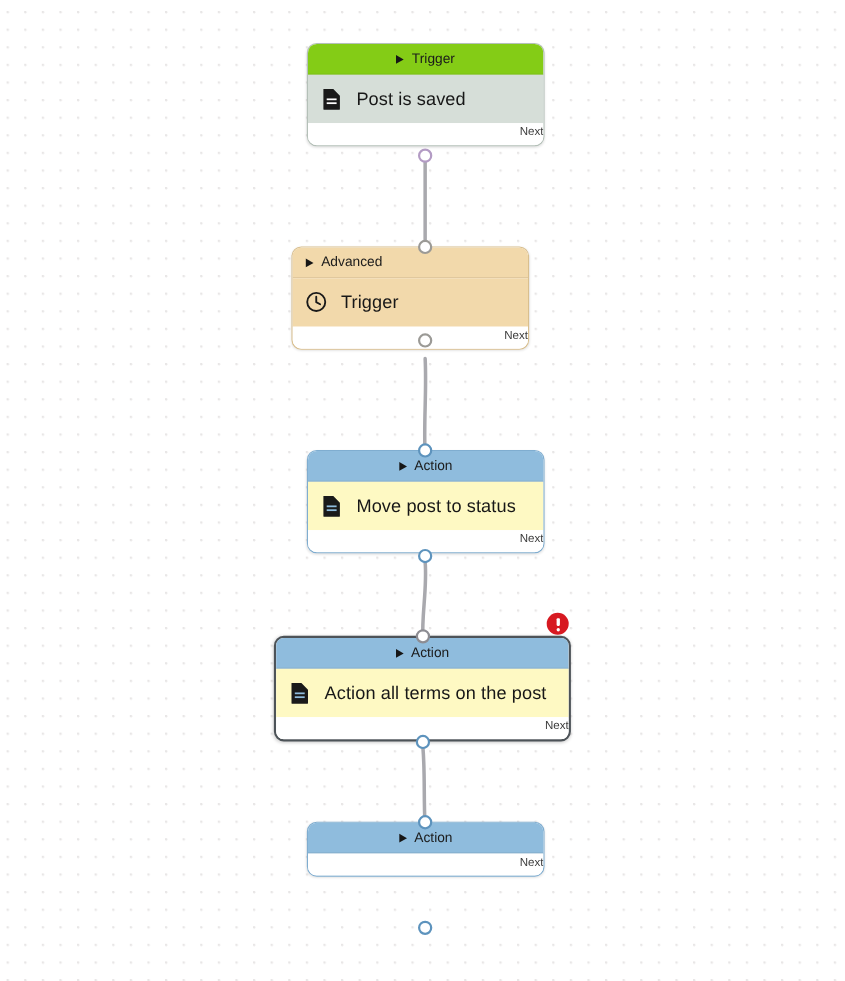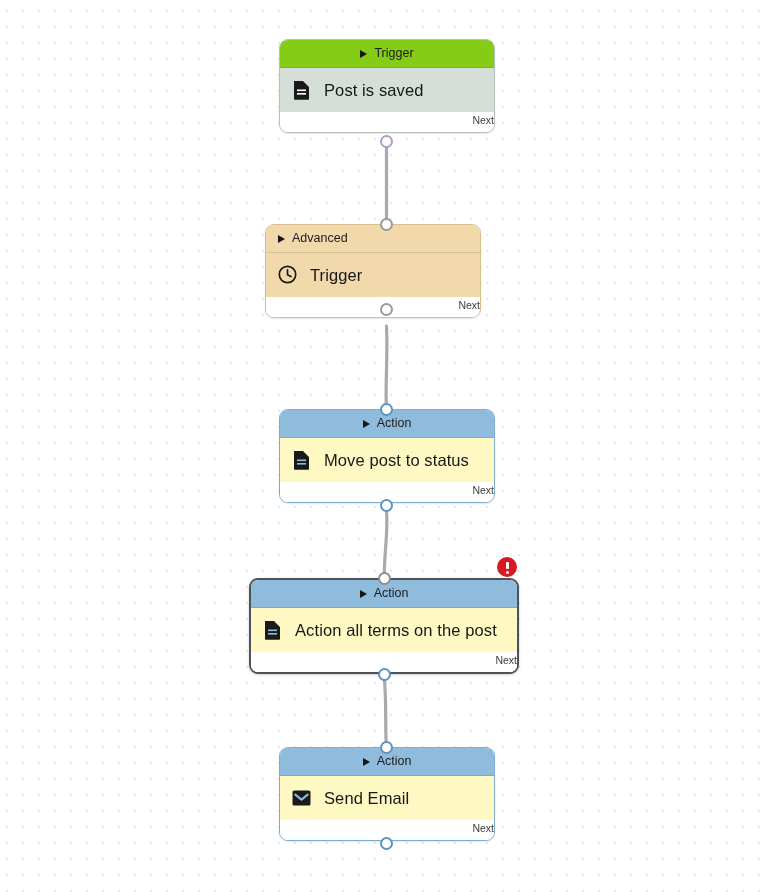--- a/index.html
+++ b/index.html
@@ -242,29 +242,20 @@
       <span class="node-title">Action all terms on the post</span>
     </div>
     <div class="node-footer">Next</div>
   </div>
 
   <div class="node v-action" style="left:279px; top:747px; width:216px;">
     <div class="node-header">
       <span class="disclosure"></span>
       <span>Action</span>
     </div>
-    <div class="node-body">
-      <span class="node-icon">
-        <svg width="19" height="16" viewBox="0 0 19 16">
-          <rect x="0.5" y="0.5" width="18" height="15" rx="1.6" fill="#1a1a1a"></rect>
-          <path d="M3.3 4.6 L9.5 9.6 L15.7 4.6" fill="none" stroke="#8fbcdd" stroke-width="2.1" stroke-linecap="round" stroke-linejoin="round"></path>
-        </svg>
-      </span>
-      <span class="node-title">Send Email</span>
-    </div>
     <div class="node-footer">Next</div>
   </div>
 
   <div class="port p-purple" style="left:380px; top:135px;"></div>
   <div class="port p-amber" style="left:380px; top:218px;"></div>
   <div class="port p-amber" style="left:380px; top:303px;"></div>
   <div class="port p-blue" style="left:380px; top:403px;"></div>
   <div class="port p-blue" style="left:380px; top:499px;"></div>
   <div class="port p-gray" style="left:378px; top:572px;"></div>
   <div class="port p-blue" style="left:378px; top:668px;"></div>

